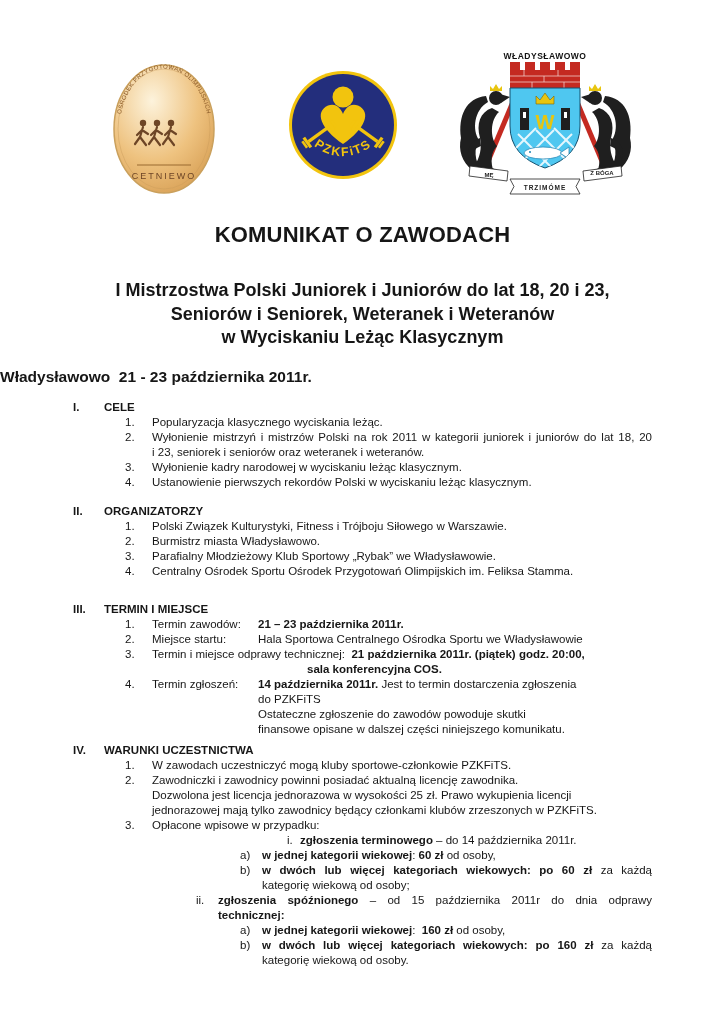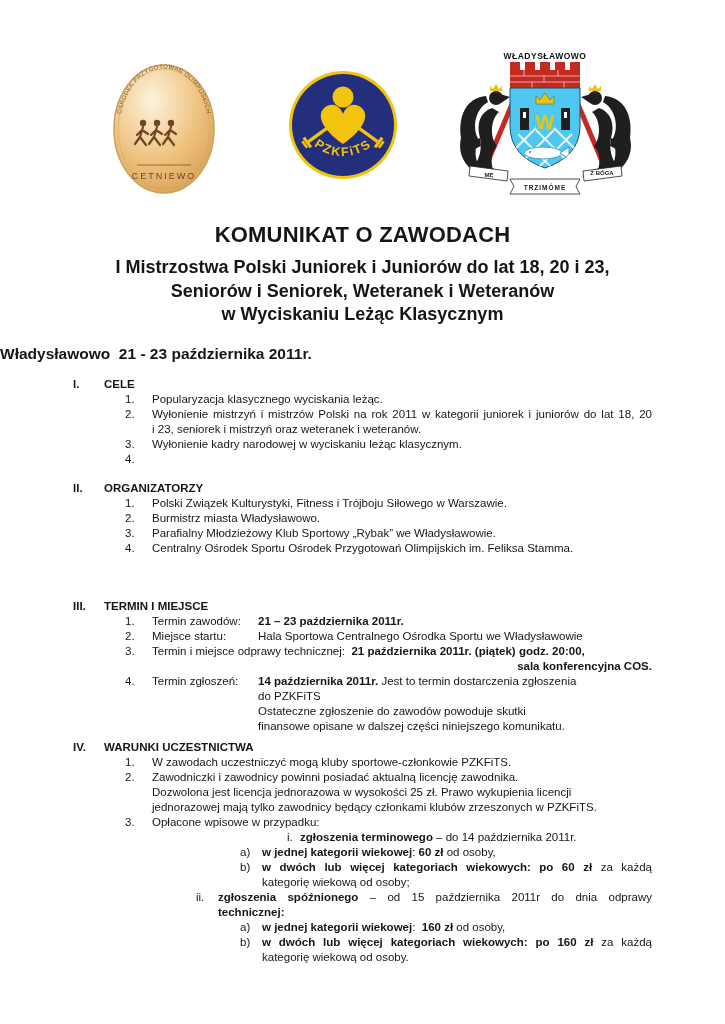--- a/index.html
+++ b/index.html
@@ -6,39 +6,39 @@
   .page{position:relative;width:725px;height:1024px;background:#fff;overflow:hidden;
         font-family:"Liberation Sans","DejaVu Sans",sans-serif;color:#161616;}
   
   .header{position:relative;height:202px;}
   .logo{position:absolute;}
   .logo-cetniewo{left:113px;top:63px;width:103px;height:133px;}
   .logo-pzkfits{left:288px;top:70px;width:110px;height:110px;}
   .logo-crest{left:452px;top:50px;width:187px;height:152px;}
   
   .kicker{margin-top:20px;font-size:22px;font-weight:bold;text-align:center;letter-spacing:.2px;}
-  .title{margin-top:8px;font-size:18px;font-weight:bold;text-align:center;line-height:23.5px;}
+  .title{margin-top:31px;font-size:18px;font-weight:bold;text-align:center;line-height:23.5px;}
   .date-line{margin-top:18px;font-size:15.5px;font-weight:bold;white-space:pre;}
   
   .content{margin-top:14px;font-size:11.5px;}
   .section{margin-top:0;}
   .section.s2{margin-top:14px;}
-  .section.s3{margin-top:43px;}
+  .section.s3{margin-top:23px;}
   .section.s4{margin-top:6px;}
   .ln{position:relative;padding-right:73px;line-height:15px;min-height:15px;}
   .mk{position:absolute;top:0;}
   .sechead{font-weight:bold;padding-left:104px;}
   .sechead .mk{left:73px;}
   .t-item,.t-itemcont{padding-left:152px;}
   .t-item .mk{left:125px;}
   .t-col2{padding-left:152px;}
   .t-col2 .mk{left:125px;}
   .t-col2 .lbl{display:inline-block;width:106px;}
   .t-col2cont{padding-left:258px;}
-  .t-col2bcont{padding-left:307px;text-align:right;}
+  .t-col2bcont{padding-left:307px;}
   .t-subi{padding-left:300px;}  .t-subi .mk{left:287px;}
   .t-subii{padding-left:218px;} .t-subii .mk{left:196px;}
   .t-subiicont{padding-left:218px;font-weight:bold;}
   .t-abc{padding-left:262px;}   .t-abc .mk{left:240px;}
   .t-abccont{padding-left:262px;}
   .b{font-weight:bold;}
   .spread{text-align:justify;text-align-last:justify;text-justify:inter-word;}
 </style>
 </head>
 <body>
@@ -192,23 +192,23 @@
     <div>w Wyciskaniu Leżąc Klasycznym</div>
   </div>
 
   <div class="date-line">Władysławowo  21 - 23 października 2011r.</div>
 
   <div class="content">
       <div class="section s1">
         <div class="ln sechead"><span class="mk">I.</span><span>CELE</span></div>
         <div class="ln t-item"><span class="mk">1.</span><span>Popularyzacja klasycznego wyciskania leżąc.</span></div>
         <div class="ln t-item spread"><span class="mk">2.</span><span>Wyłonienie mistrzyń i mistrzów Polski na rok 2011 w kategorii juniorek i juniorów do lat 18, 20</span></div>
-        <div class="ln t-itemcont"><span>i 23, seniorek i mistrzyń oraz weteranek i weteranów.</span></div>
+        <div class="ln t-itemcont"><span>i 23, seniorek i seniorów oraz weteranek i weteranów.</span></div>
         <div class="ln t-item"><span class="mk">3.</span><span>Wyłonienie kadry narodowej w wyciskaniu leżąc klasycznym.</span></div>
-        <div class="ln t-item"><span class="mk">4.</span></div>
+        <div class="ln t-item"><span class="mk">4.</span><span>Ustanowienie pierwszych rekordów Polski w wyciskaniu leżąc klasycznym.</span></div>
       </div>
       <div class="section s2">
         <div class="ln sechead"><span class="mk">II.</span><span>ORGANIZATORZY</span></div>
         <div class="ln t-item"><span class="mk">1.</span><span>Polski Związek Kulturystyki, Fitness i Trójboju Siłowego w Warszawie.</span></div>
         <div class="ln t-item"><span class="mk">2.</span><span>Burmistrz miasta Władysławowo.</span></div>
         <div class="ln t-item"><span class="mk">3.</span><span>Parafialny Młodzieżowy Klub Sportowy „Rybak” we Władysławowie.</span></div>
         <div class="ln t-item"><span class="mk">4.</span><span>Centralny Ośrodek Sportu Ośrodek Przygotowań Olimpijskich im. Feliksa Stamma.</span></div>
       </div>
       <div class="section s3">
         <div class="ln sechead"><span class="mk">III.</span><span>TERMIN I MIEJSCE</span></div>

